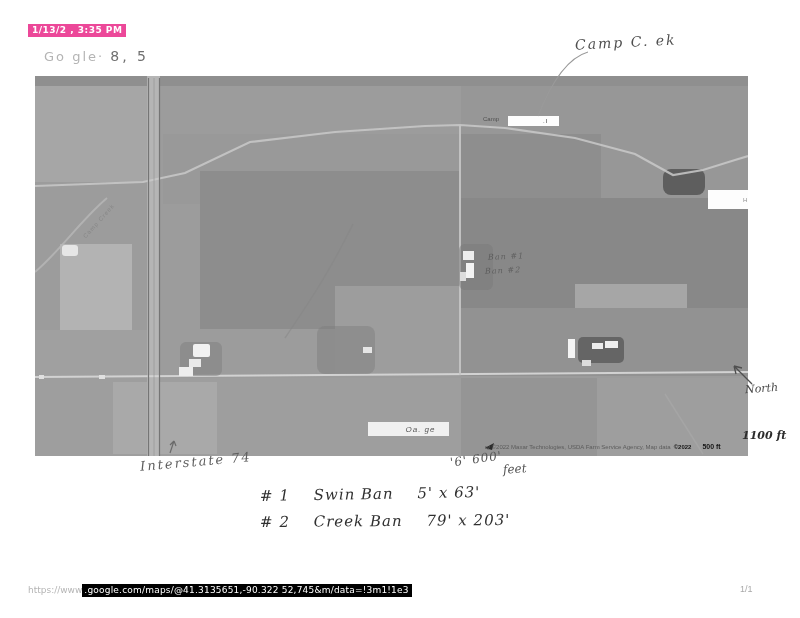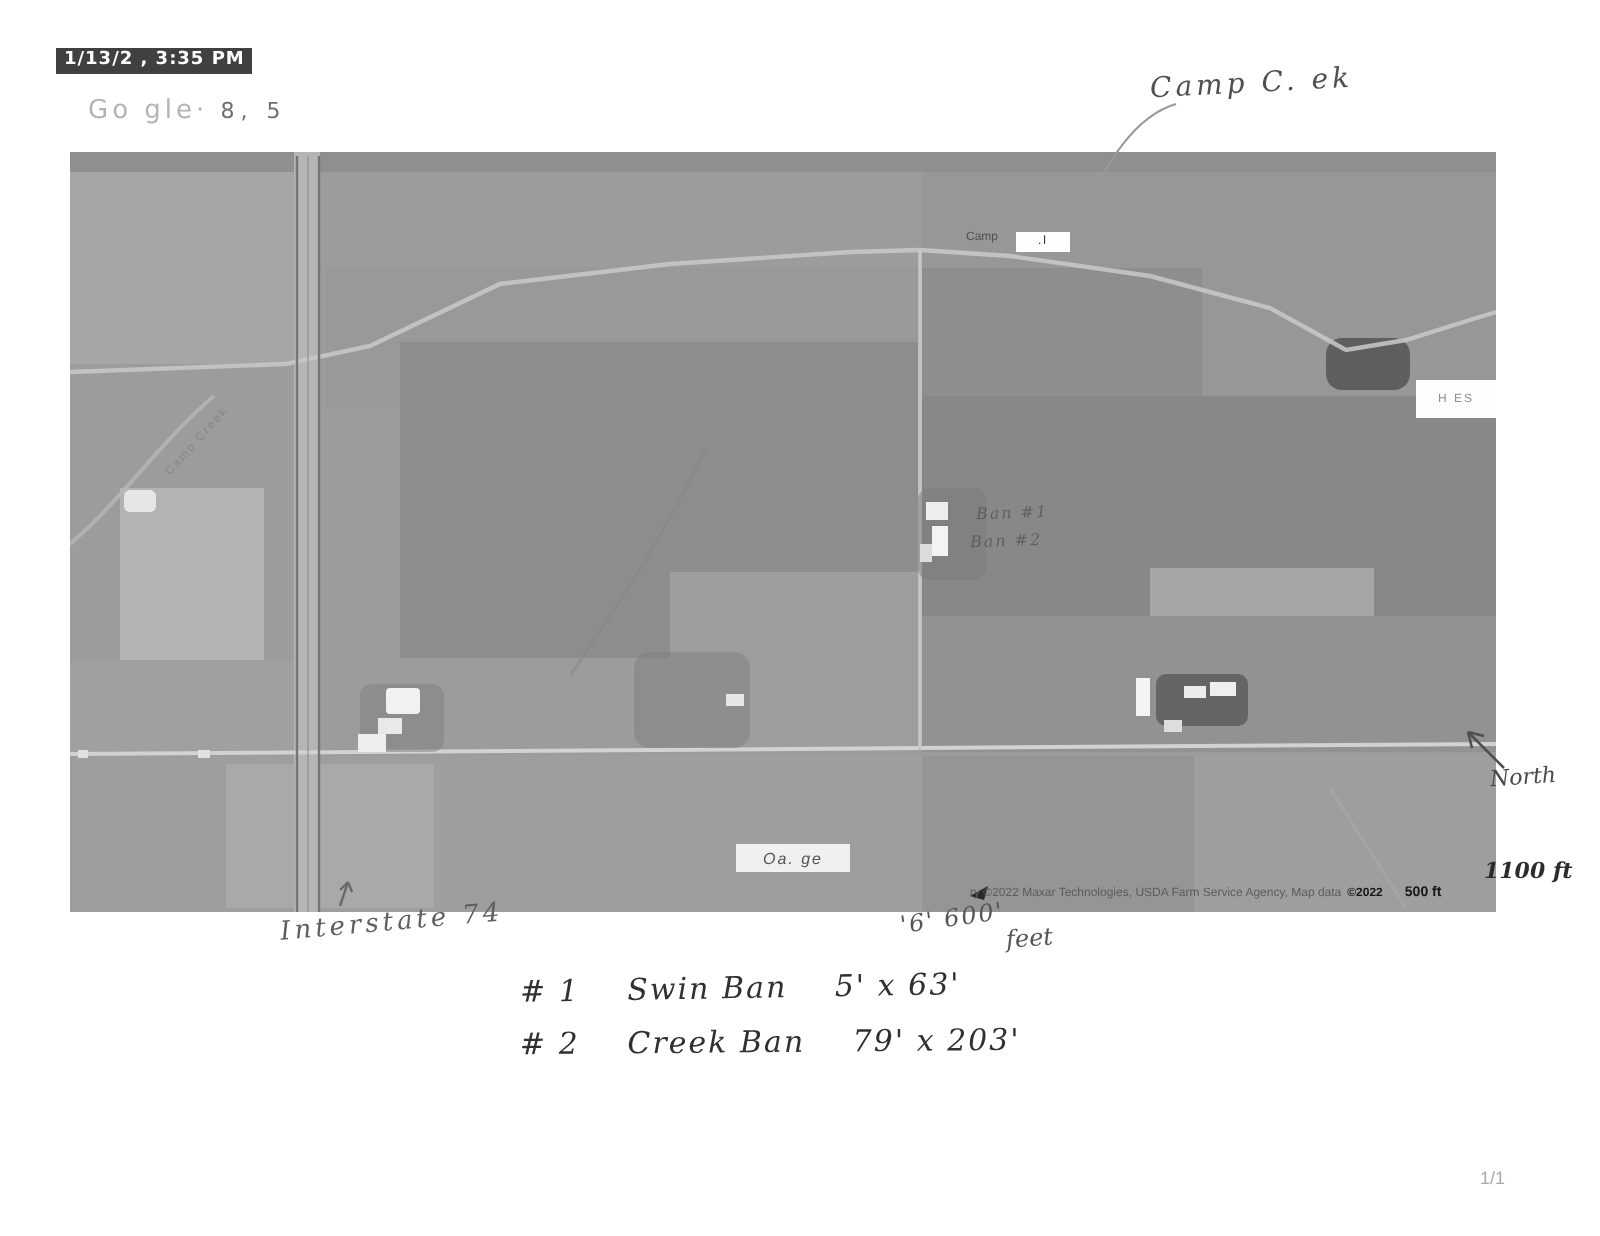--- a/index.html
+++ b/index.html
@@ -4,46 +4,46 @@
 <style>
   html,body { margin:0; padding:0; background:#e8e8e8; }
   .sheet {
     position:relative; width:800px; height:618px; background:#ffffff;
     font-family:"Liberation Sans", sans-serif; overflow:hidden;
   }
   .patch { position:absolute; }
 
   
   .stamp {
-    position:absolute; left:28px; top:24px; background:#404040; color:#fff;
+    position:absolute; left:28px; top:24px; background:#ec4899; color:#fff;
     font-size:9px; font-weight:bold; padding:1px 4px 2px 4px; letter-spacing:0.5px;
     font-family:"DejaVu Sans", sans-serif;
   }
   .ghost-header {
     position:absolute; left:44px; top:48px; color:#b4b4b4; font-size:13px;
     letter-spacing:2px; font-family:"DejaVu Sans", sans-serif;
   }
-  .ghost-header .dark { color:#6f6f6f; font-size:11px; letter-spacing:3px;text-align:right; }
+  .ghost-header .dark { color:#6f6f6f; font-size:14px; letter-spacing:3px;text-align:right; }
 
   
   .badge {
     position:absolute; left:405px; top:23px; width:55px; height:54px; background:#000;
     display:flex; flex-direction:column; align-items:center;
   }
   .badge-title { color:#fff; font-size:7.5px; font-weight:bold; margin-top:2px; letter-spacing:0.3px; }
 
   
   .map {
     position:absolute; left:35px; top:76px; width:713px; height:380px;
     background:#9c9c9c; overflow:hidden;
   }
   .map-label { position:absolute; color:#3d3d3d; font-size:6px; opacity:0.8; }
   .label-box {
     position:absolute; background:#fdfdfd; color:#9a9a9a; font-size:6px;
-    display:flex; align-items:center; justify-content:center; letter-spacing:1px;
+    display:flex; align-items:center; justify-content:center; letter-spacing:1px;padding-left:24px;
   }
   .attribution {
     position:absolute; left:450px; top:367px; width:260px; color:#5c5c5c;
     font-size:6px; white-space:nowrap; display:flex; align-items:center; gap:3px;
   }
   .attribution .year { color:#161616; font-weight:bold; }
   .attribution .scale { color:#161616; font-weight:bold; font-size:7px; margin-left:8px; }
   .creek-label {
     position:absolute; left:42px; top:142px; color:#7c7c7c; font-size:6px;
     transform:rotate(-48deg); opacity:0.65; letter-spacing:1px;
@@ -173,15 +173,18 @@
     <span># 1</span><span class="gap"></span>
     <span>Swin Ban</span><span class="gap"></span>
     <span>5' x 63'</span>
   </div>
   <div class="hand note note2">
     <span># 2</span><span class="gap"></span>
     <span>Creek Ban</span><span class="gap"></span>
     <span>79' x 203'</span>
   </div>
 
+  <div class="url-bar">
+    <span class="prefix">https://www</span><span class="url-black">.google.com/maps/@41.3135651,-90.322 52,745&amp;m/data=!3m1!1e3</span>
+  </div>
   <div class="page-num">1/1</div>
 
 </div>
 
 </body></html>

